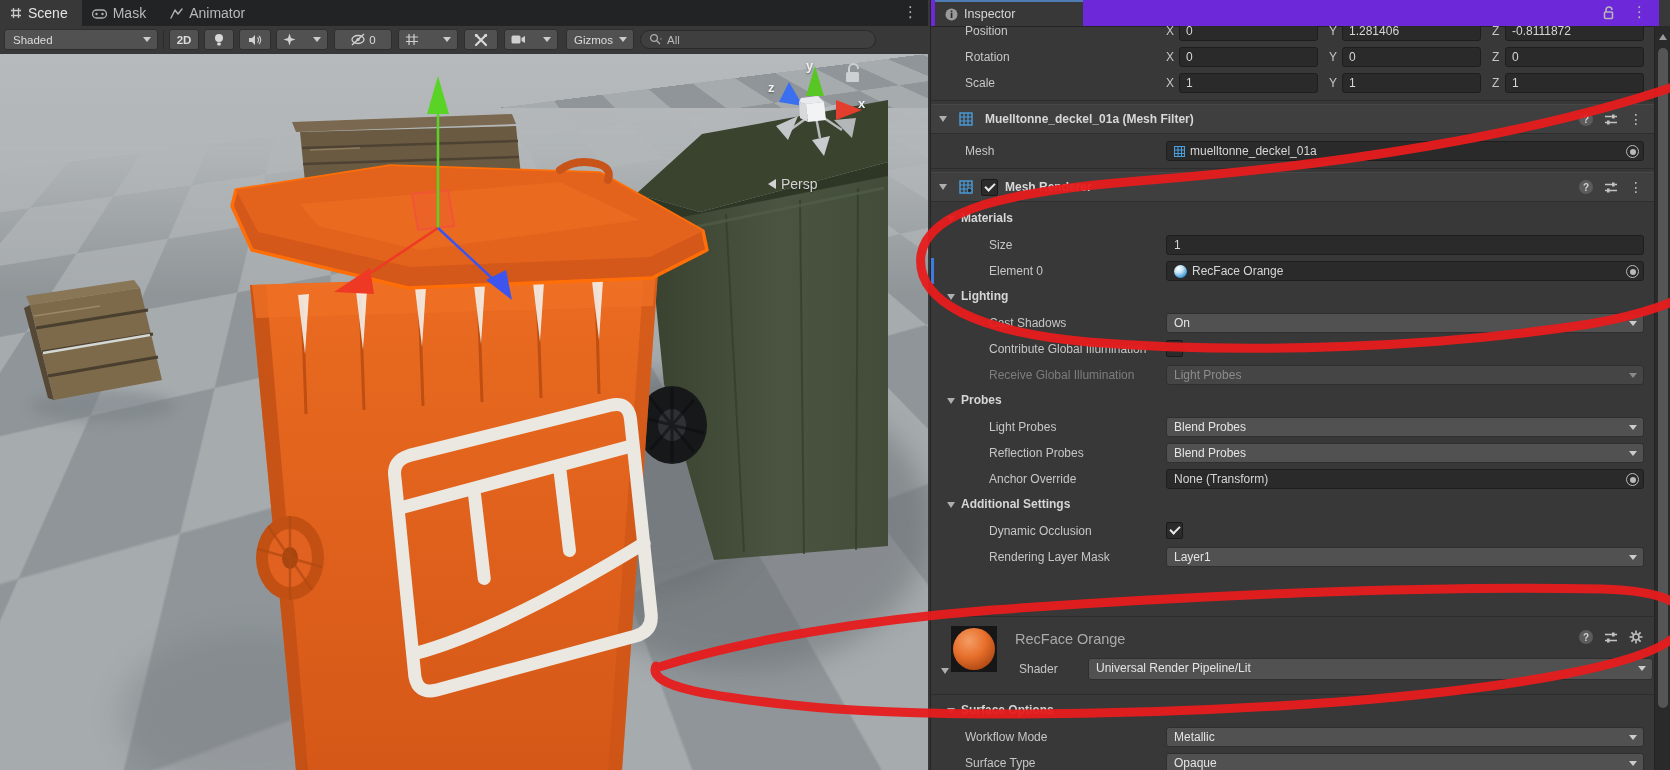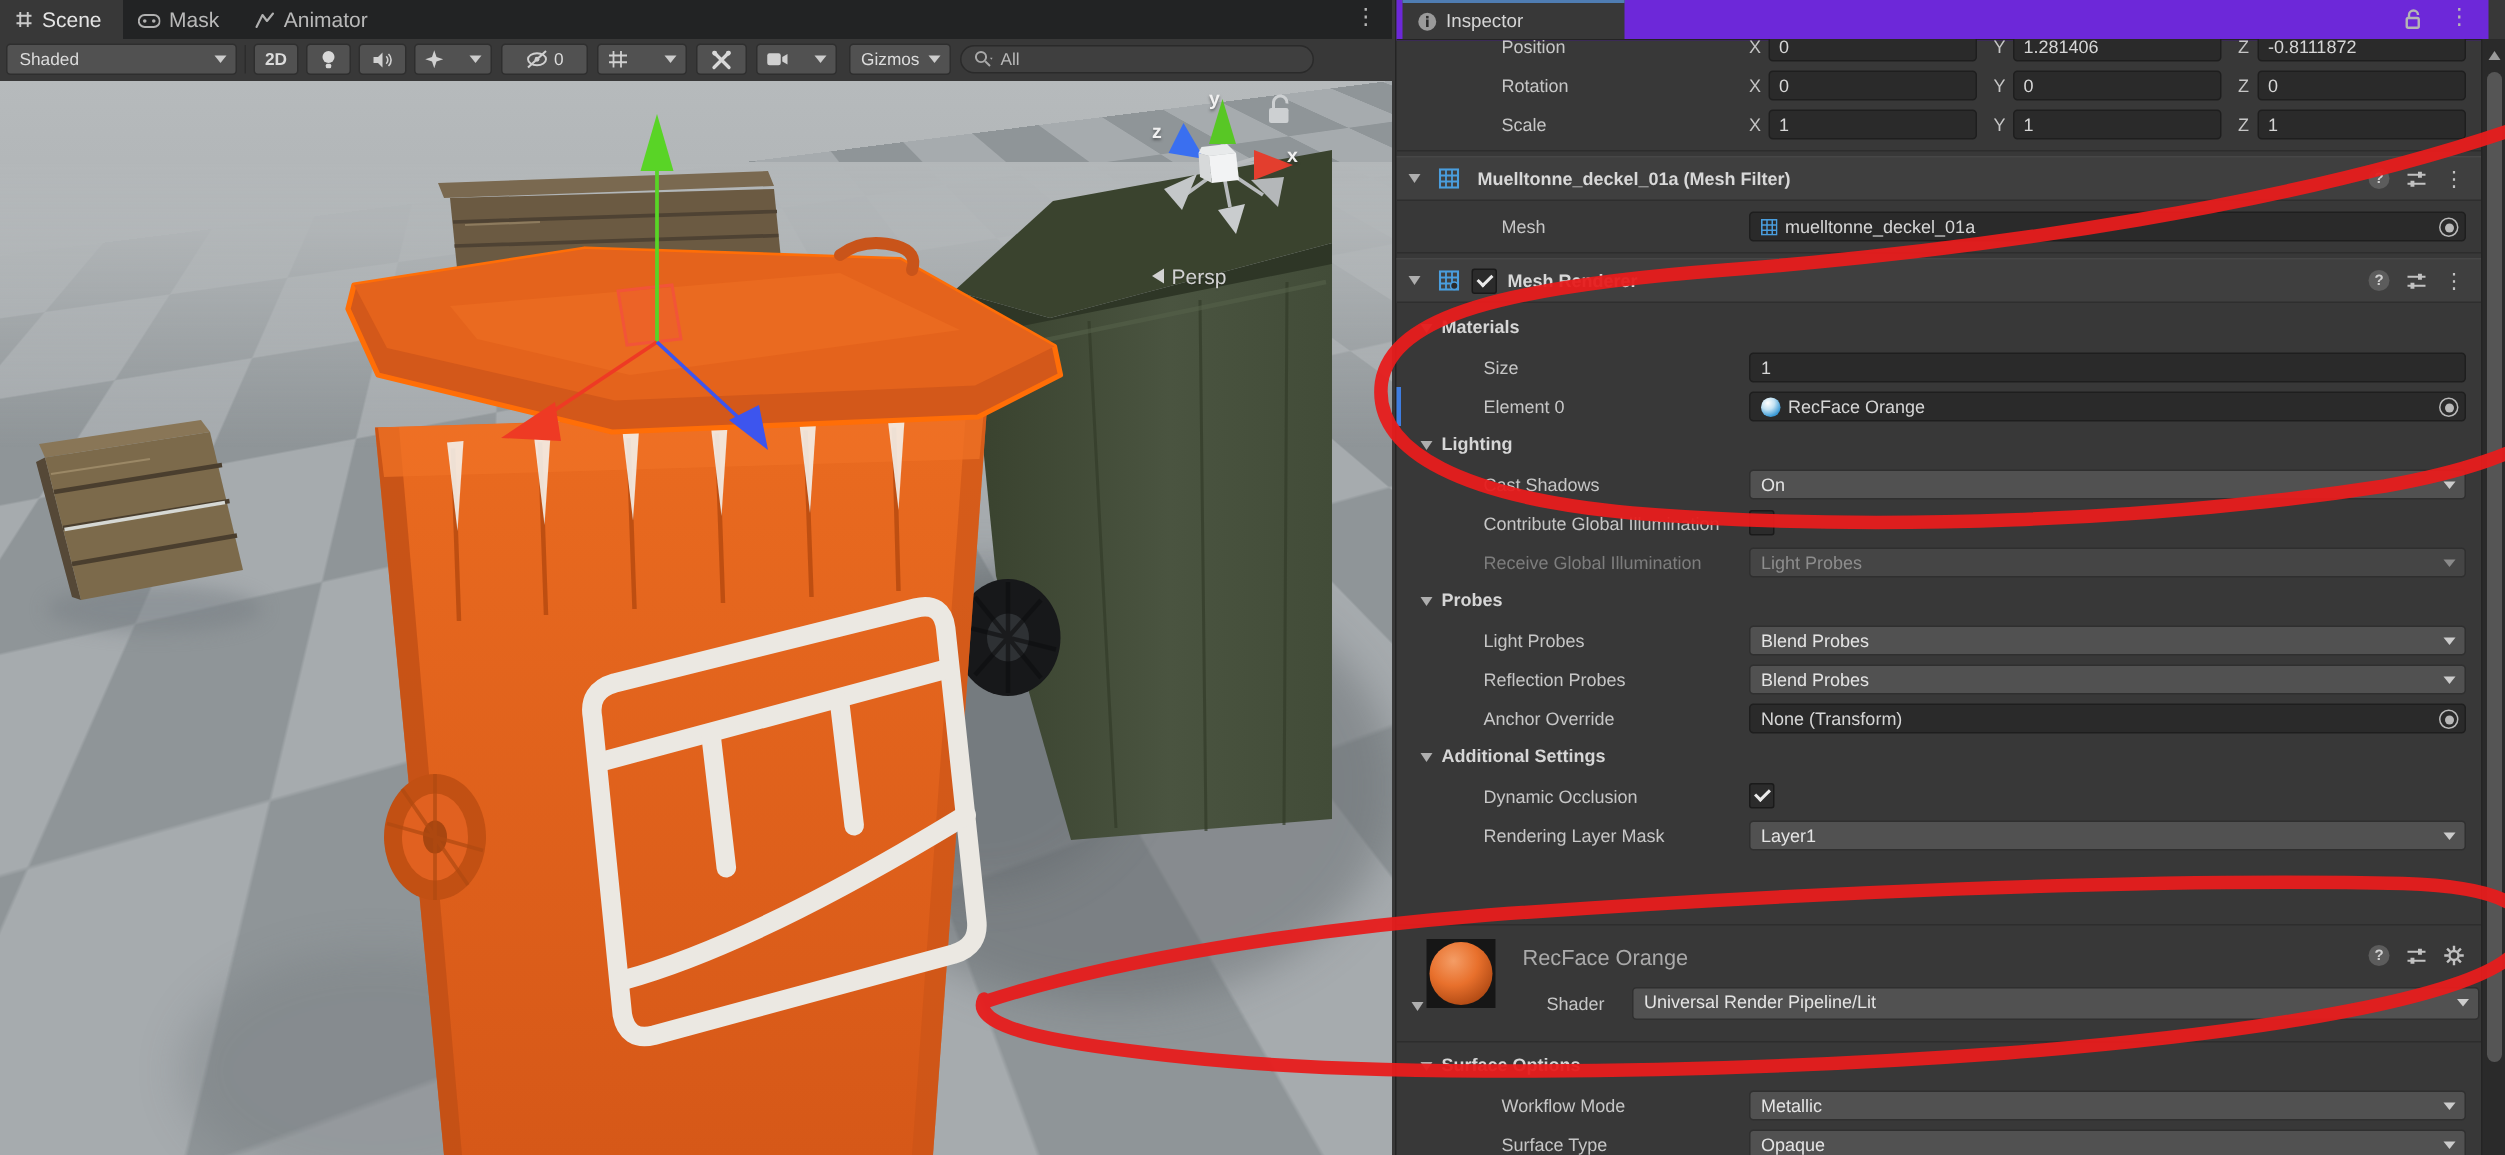--- a/index.html
+++ b/index.html
@@ -41,21 +41,21 @@
   .inspector{position:absolute;left:930px;top:0;width:740px;height:770px;background:#383838;border-left:1px solid #242424;}
   .ins-tabbar{position:absolute;left:0;top:0;right:12px;height:26px;background:#6d28d9;border-bottom:1px solid #242424;}
   .ins-tab{position:absolute;left:4px;top:0;height:26px;width:148px;background:#383838;border-top:2px solid #4f7db3;
       box-sizing:border-box;display:flex;align-items:center;gap:6px;padding-left:10px;color:#d6d6d6;font-size:12.5px;}
   .ins-lock{position:absolute;right:44px;top:6px;}
   .ins-kebab{right:12px;}
   .ins-content{position:absolute;left:0;top:26px;right:16px;bottom:0;overflow:hidden;}
   .ins-stack{margin-top:-8px;}
   .ins-row{height:26px;position:relative;}
   .lbl{position:absolute;left:58px;top:6px;font-size:12px;color:#c6c6c6;white-space:nowrap;}
-  .lbl.l1{left:34px;margin-left:36px;}
+  .lbl.l1{left:34px;}
   .lbl.dis{color:#7d7d7d;}
   .sect-row{height:26px;position:relative;}
   .sect-title{position:absolute;left:30px;top:5px;font-size:12px;font-weight:bold;color:#d6d6d6;white-space:nowrap;}
   .fold{position:absolute;width:0;height:0;border-left:4.5px solid transparent;border-right:4.5px solid transparent;border-top:6px solid #aeaeae;}
   .ins-header{height:28px;background:#3f3f3f;border-top:1px solid #474747;border-bottom:1px solid #2e2e2e;position:relative;}
   .hdr-title{position:absolute;top:7px;font-size:12px;font-weight:bold;color:#d8d8d8;white-space:nowrap;}
   .hicons{position:absolute;right:12px;top:7px;display:flex;gap:11px;align-items:center;}
   .divider{height:8px;position:relative;}
   .divider::after{content:"";position:absolute;left:0;right:0;top:4px;height:1px;background:#2d2d2d;}
   .val{position:absolute;left:235px;width:478px;top:3px;height:20px;box-sizing:border-box;}
@@ -75,21 +75,21 @@
       border-left:2px solid #eaeaea;border-bottom:2px solid #eaeaea;transform:rotate(-45deg);}
   .elem-hl{position:absolute;left:0;top:0;bottom:0;width:3px;background:#3e7de0;}
   .sphere-blue{width:13px;height:13px;border-radius:50%;flex:0 0 auto;
       background:radial-gradient(circle at 35% 28%,#ffffff,#c3e2f3 35%,#3d9bd6 72%,#1c6fa6);}
   .mat-block{height:70px;position:relative;}
   .mat-thumb{position:absolute;left:20px;top:6px;width:46px;height:46px;background:#161616;}
   .mat-sphere{position:absolute;inset:2px;border-radius:50%;
       background:radial-gradient(circle at 38% 30%,#f49d66,#e8702c 42%,#b14a14 78%,#793008);}
   .mat-title{position:absolute;left:84px;top:11px;font-size:14.5px;color:#aaaaaa;}
   .mat-hicons{position:absolute;right:12px;top:10px;display:flex;gap:11px;align-items:center;}
-  .shader-lbl{position:absolute;left:100px;top:42px;font-size:12px;color:#c6c6c6;}
+  .shader-lbl{position:absolute;left:88px;top:42px;font-size:12px;color:#c6c6c6;}
   .shader-dd{position:absolute;left:157px;top:38px;width:556px;height:20px;}
   .circle-glyph{width:14px;height:14px;border-radius:50%;background:#5c5c5c;color:#cfcfcf;font-size:10px;font-weight:bold;
       display:flex;align-items:center;justify-content:center;}
   .kebab-sm{color:#c2c2c2;font-size:14px;line-height:14px;}
   .scrollbar{position:absolute;right:0;top:26px;bottom:0;width:16px;background:#2a2a2a;border-left:1px solid #242424;}
   .sb-up{position:absolute;left:4px;top:8px;width:0;height:0;border-left:4px solid transparent;border-right:4px solid transparent;border-bottom:6px solid #9a9a9a;}
   .sb-thumb{position:absolute;left:3px;width:10px;top:22px;height:660px;background:#555555;border-radius:5px;}
 
   .annotations{position:absolute;left:0;top:0;width:1670px;height:770px;pointer-events:none;z-index:60;}
 </style>

